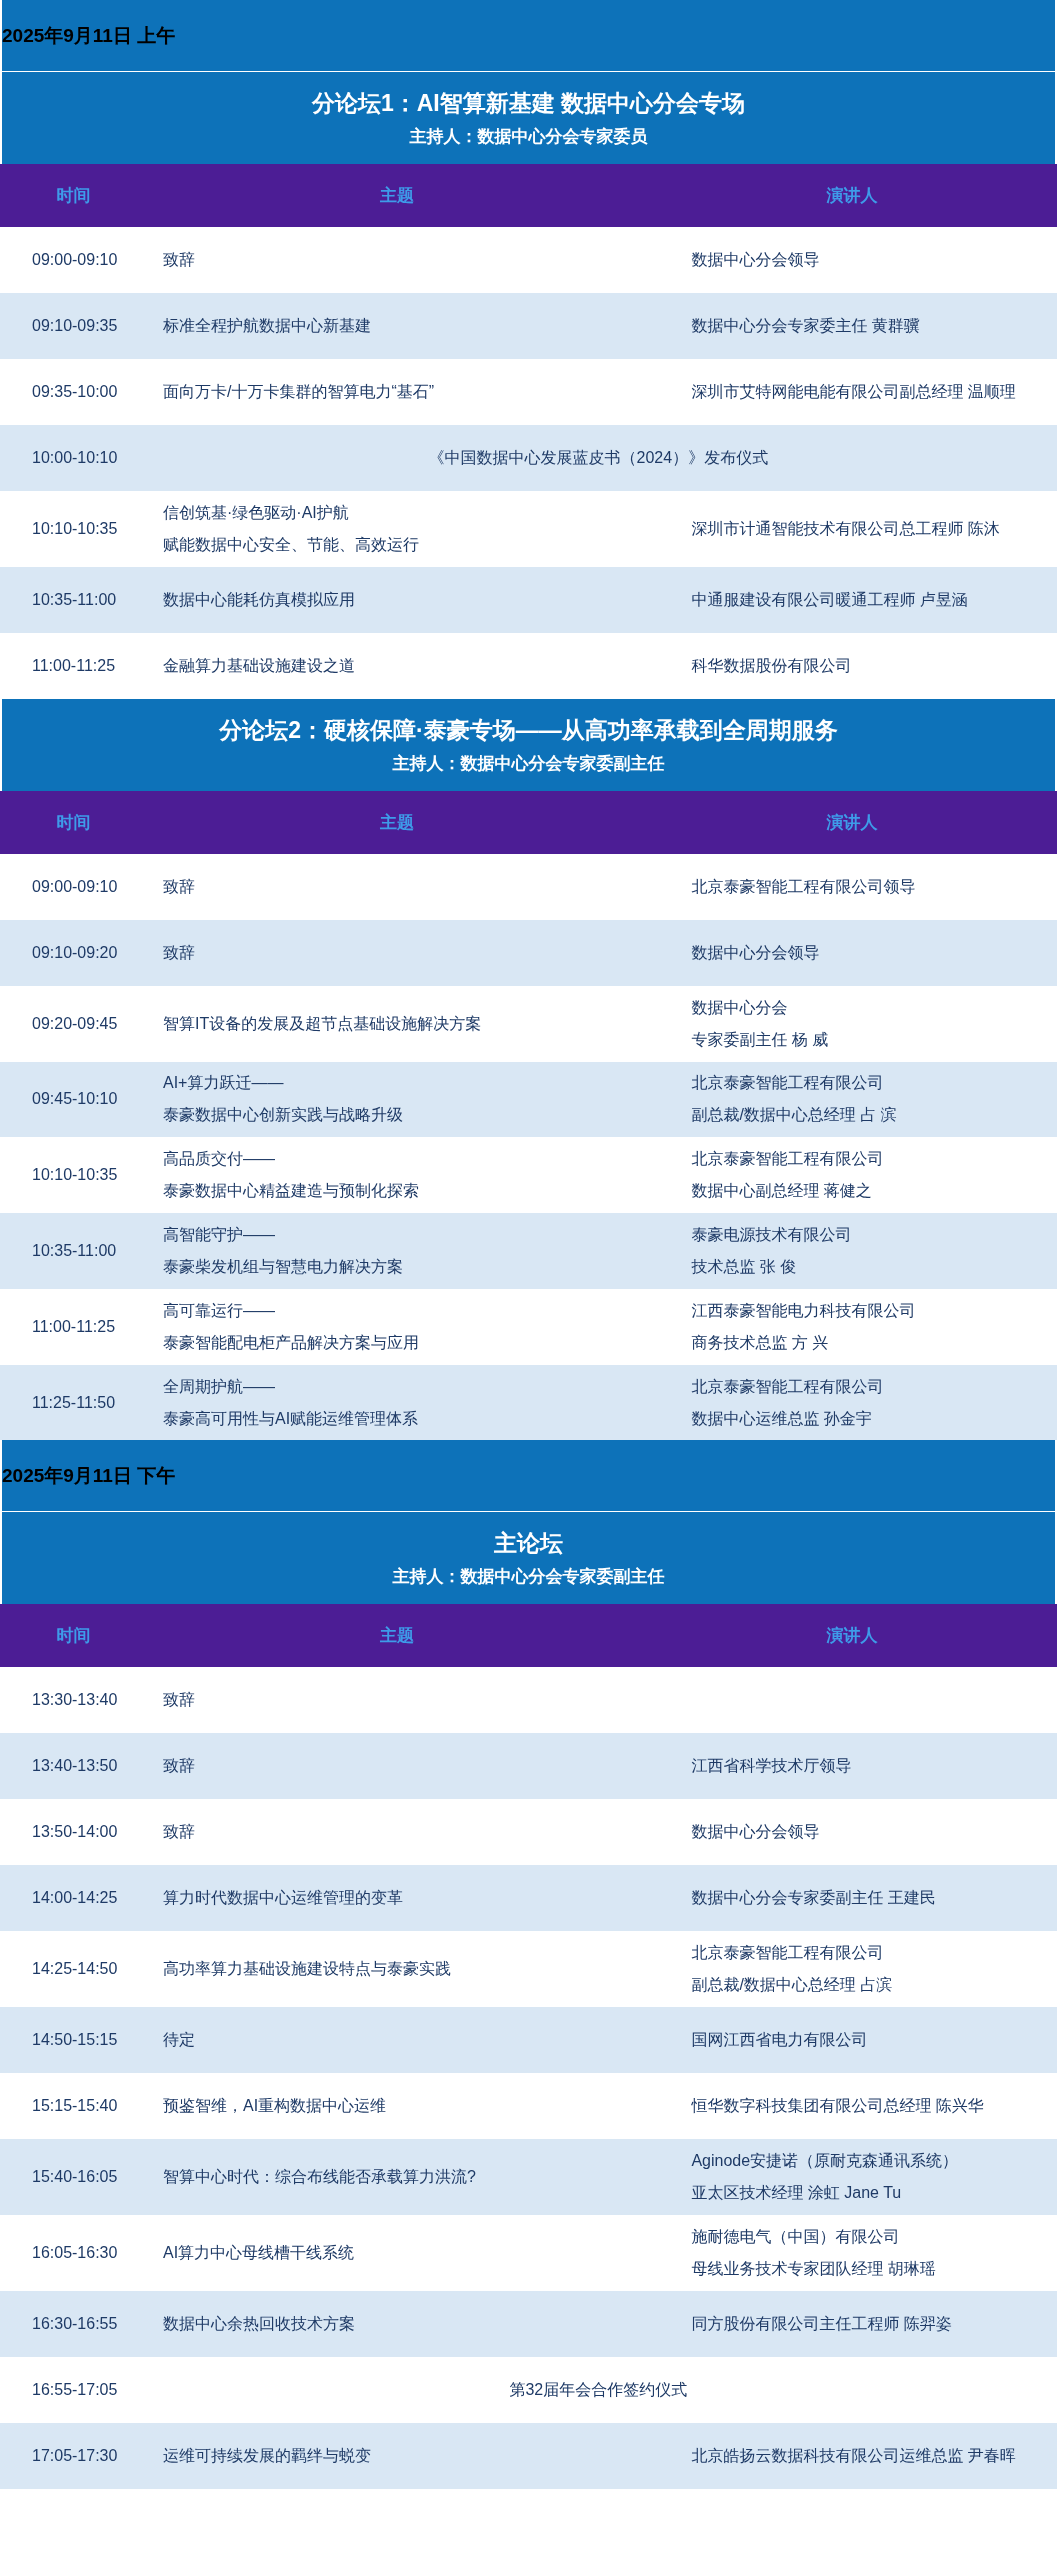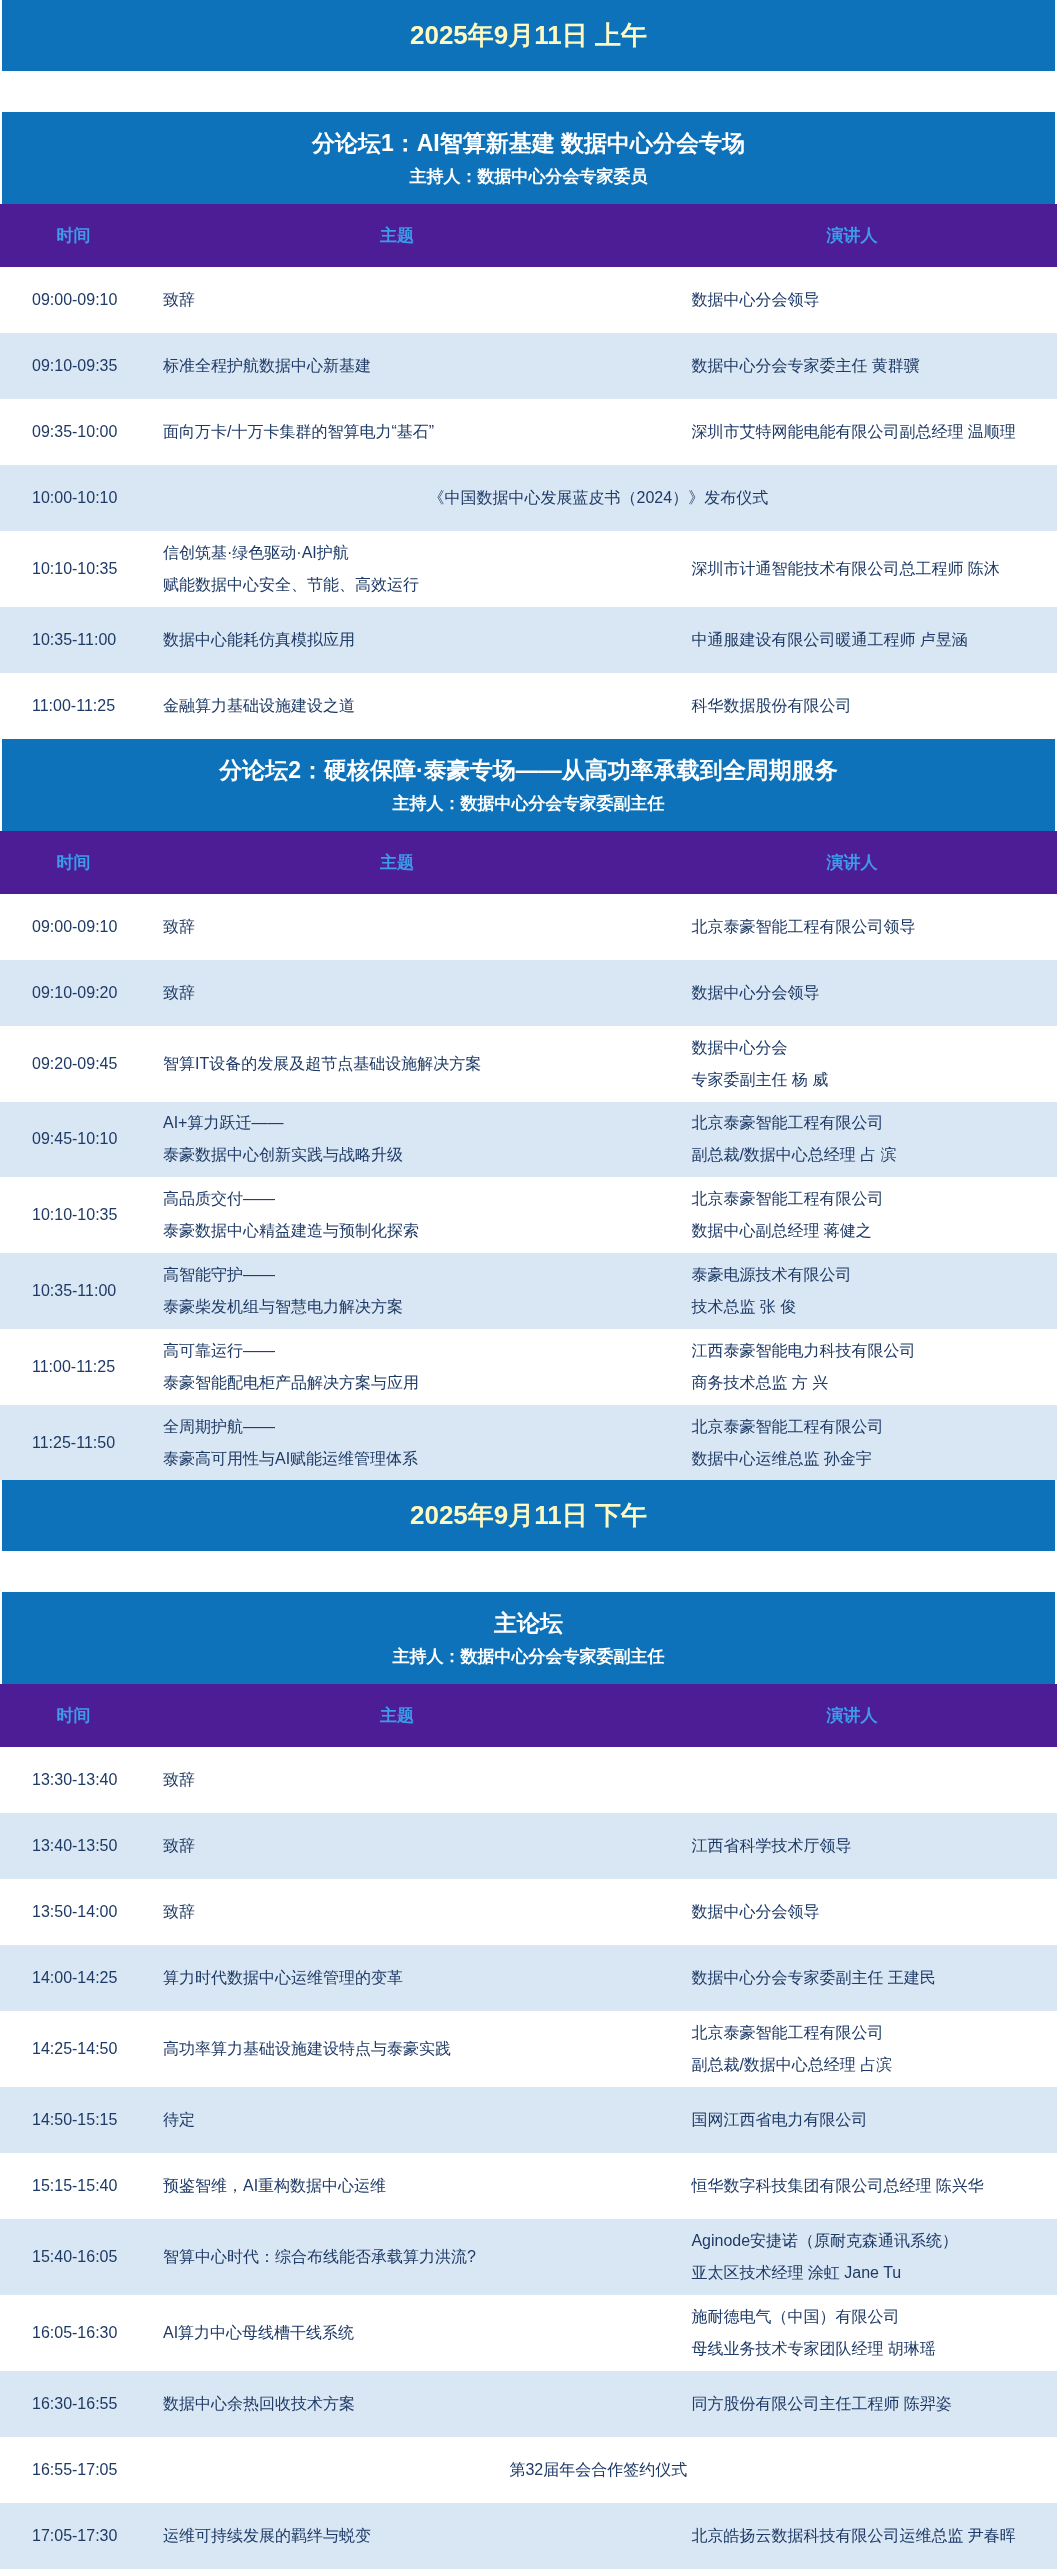--- a/index.html
+++ b/index.html
@@ -4,36 +4,36 @@
 <style>
   html,body{margin:0;padding:0;background:#ffffff;}
   body{
     width:1060px;
     font-family:"Liberation Sans","DejaVu Sans",sans-serif;
     color:#1e3a66;
   }
   .agenda{width:1057px;background:#ffffff;}
   
   .banner-date{
-    background:#0d72b9;color:#fef9c3;
-    display:flex;align-items:center;justify-content:center;
+    background:#0d72b9;color:#000000;
+    display:flex;align-items:center;
     min-height:71px;
-    font-size:26px;font-weight:bold;
+    font-size:19px;font-weight:bold;
     border-left:2.2px solid #fff;border-right:2.2px solid #fff;
     box-sizing:border-box;
   }
   .banner-forum{
     background:#0d72b9;color:#ffffff;text-align:center;
     padding:11.8px 0 13.2px 0;
     border-left:2.2px solid #fff;border-right:2.2px solid #fff;
     box-sizing:border-box;
   }
   .banner-forum .f-title{font-size:23px;font-weight:bold;line-height:38px;}
   .banner-forum .f-host{font-size:17px;font-weight:bold;line-height:29px;}
-  .divided{border-top:1.5px solid #ffffff;margin-top:40px;}
+  .divided{border-top:1.5px solid #ffffff;}
   
   .thead{
     display:flex;align-items:center;
     background:#4c1d95;min-height:63px;
     color:#3e9be9;font-size:17px;font-weight:bold;
   }
   .thead .hc{text-align:center;}
   .hc-time{width:147px;}
   .hc-topic{width:500px;}
   .hc-speaker{flex:1;}

